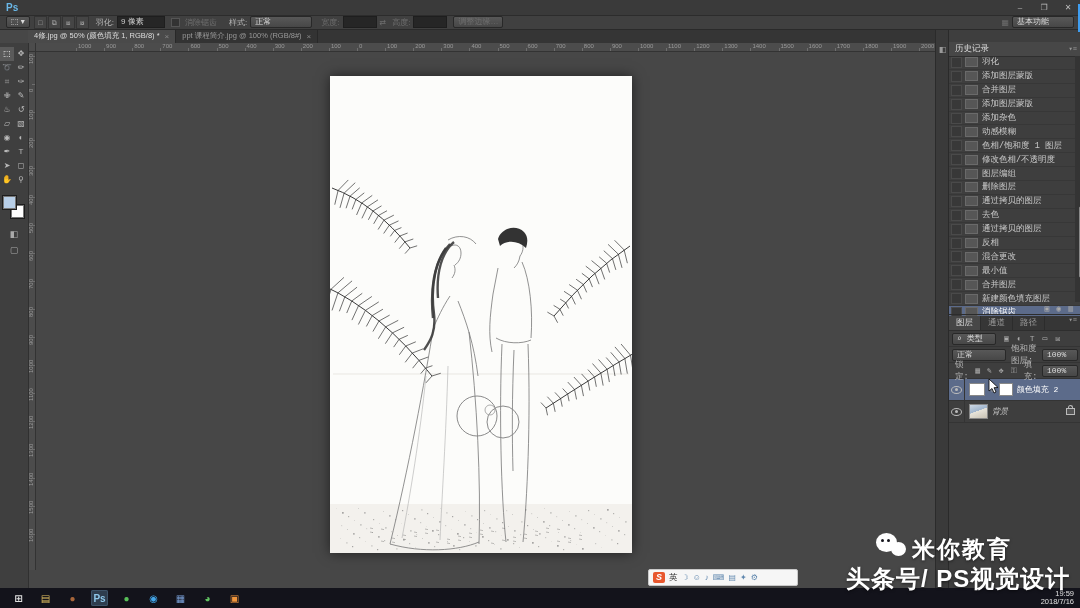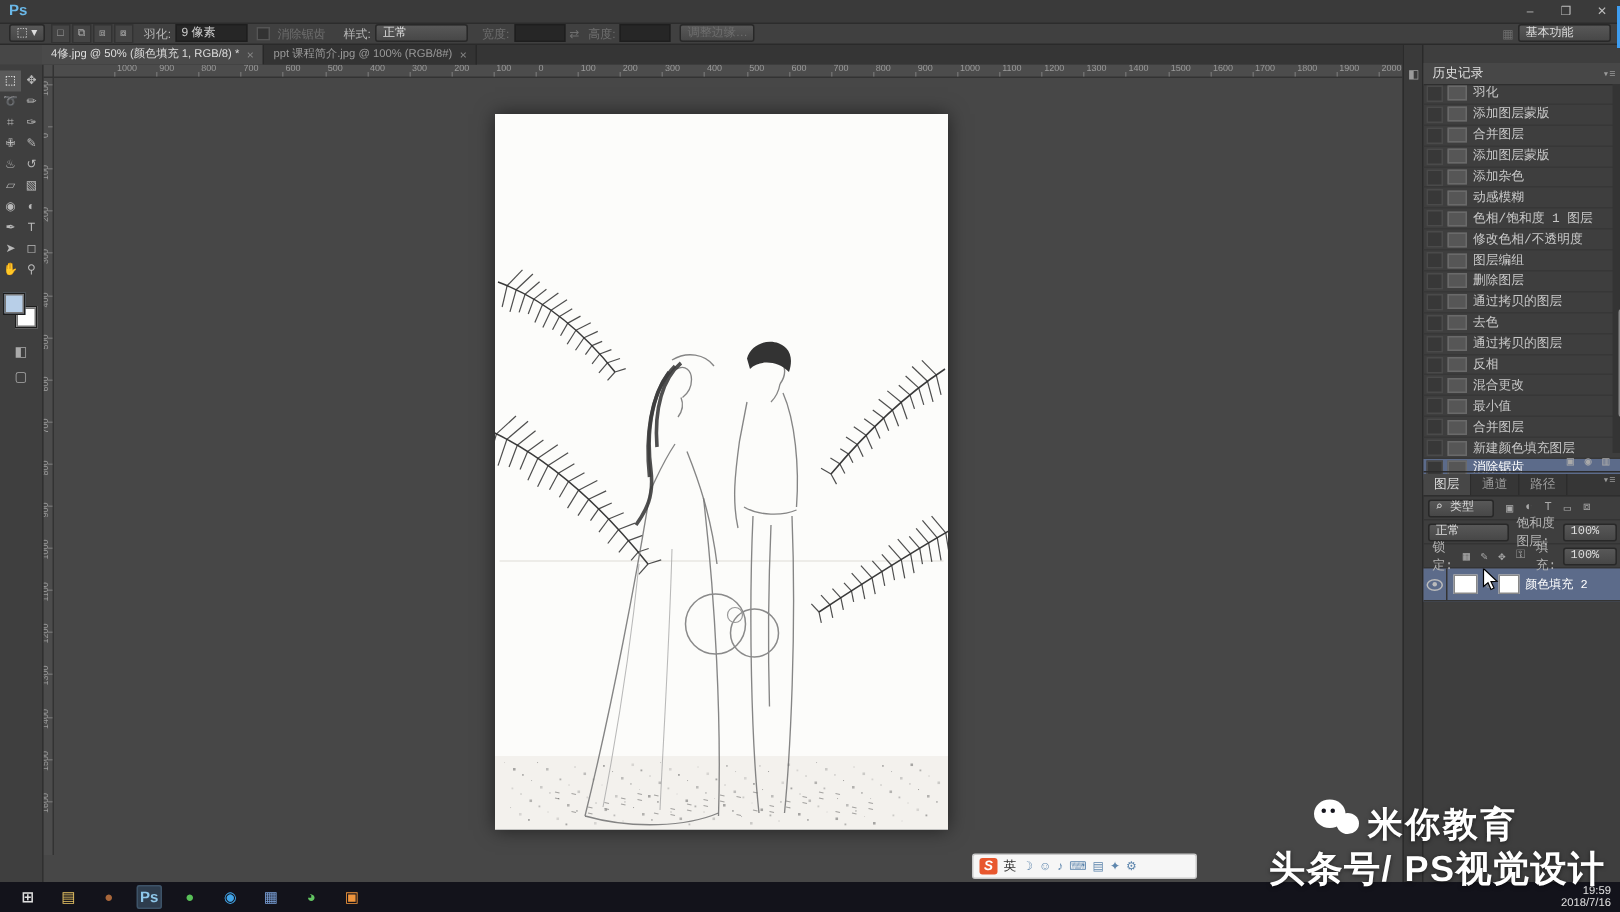--- a/index.html
+++ b/index.html
@@ -811,20 +811,28 @@
       <div class="layer-list" id="layer-list">
           <div class="layer sel">
             <span class="eyebox">
               <span class="eye"></span>
             </span>
             <span class="thumb fill"></span>
             <span class="linklet">៙</span>
             <span class="thumb mask"></span>
             <span class="lname">颜色填充 2</span>
           </div>
+          <div class="layer">
+            <span class="eyebox">
+              <span class="eye"></span>
+            </span>
+            <span class="thumb photo"></span>
+            <span class="lname" style="font-style: italic;">背景</span>
+            <span class="lock-css"></span>
+          </div>
         </div>
     </div>
   </div>
 
 
   <div class="imebar" id="imebar">
     <span class="sogou">S</span>
     <span class="ime-mode">英</span>
     <span id="ime-icons" style="display:flex;gap:4px;">
         <span class="ime-ic">☽</span>

